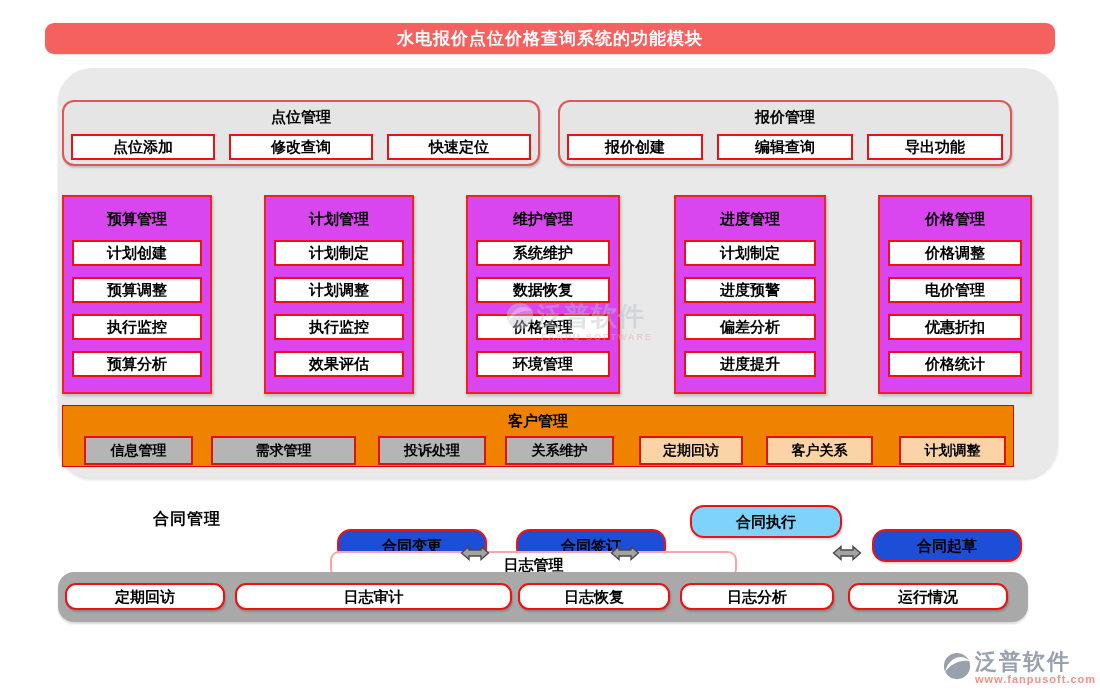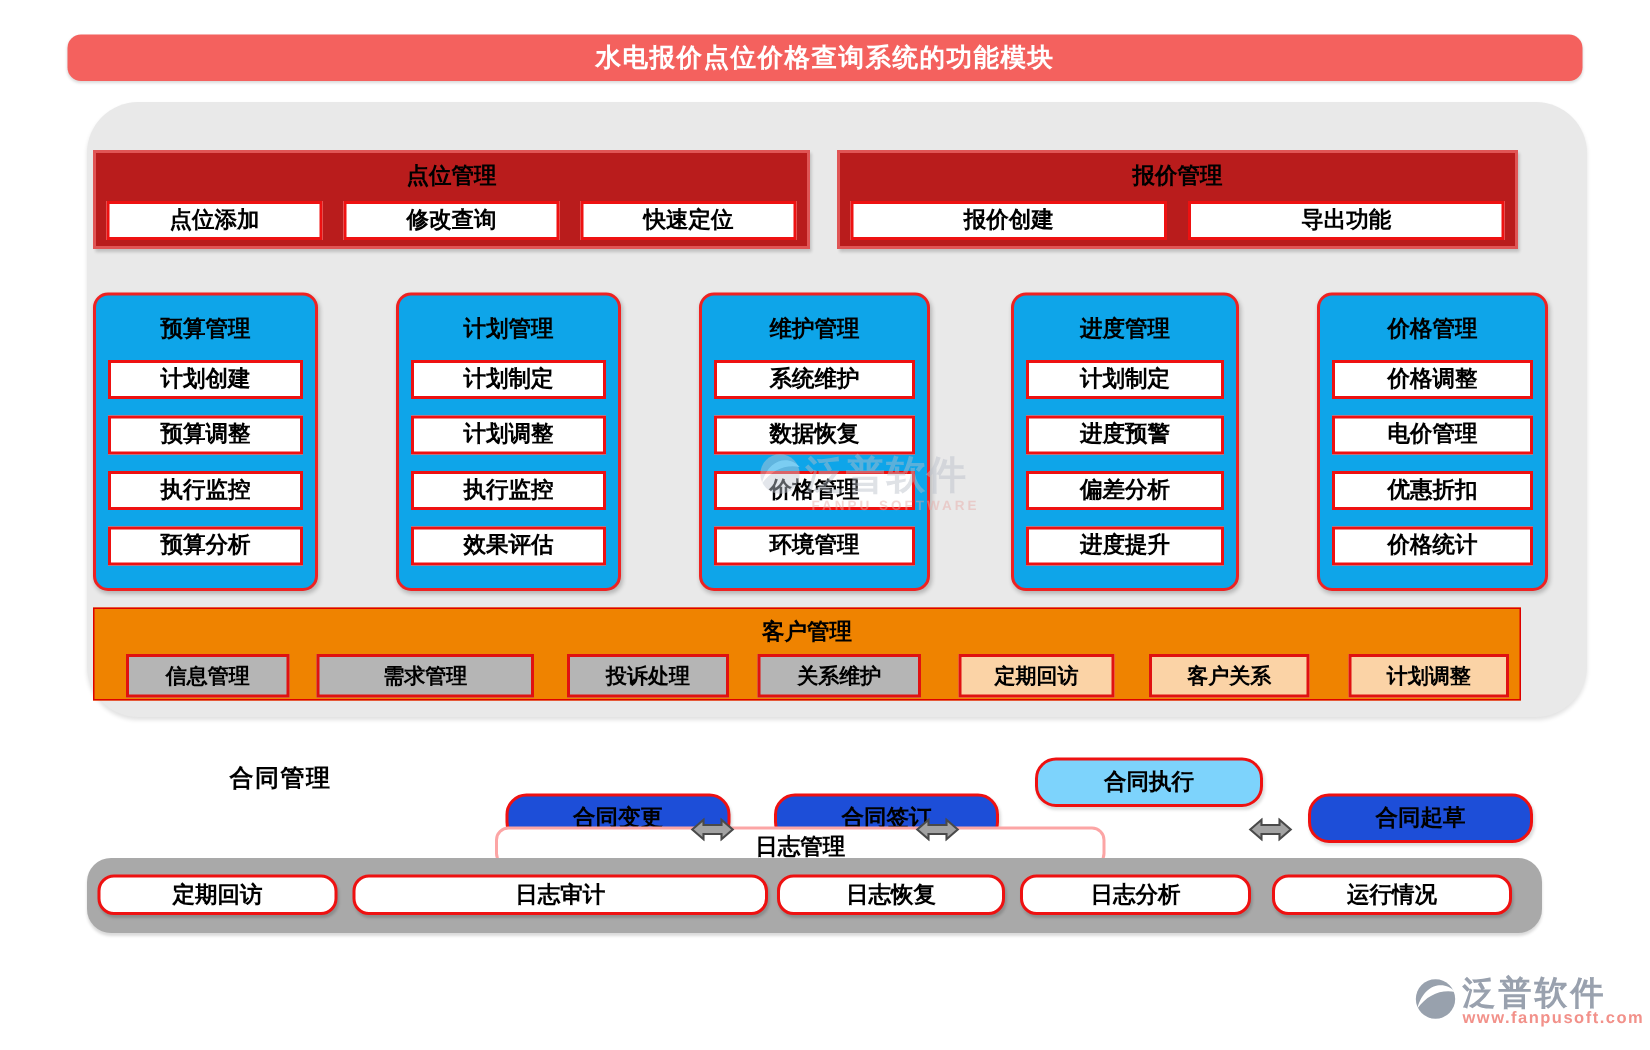--- a/index.html
+++ b/index.html
@@ -14,32 +14,32 @@
     color:#fff;font-weight:bold;font-size:17px;text-align:center;line-height:31px;letter-spacing:1px;
     box-shadow:0 1px 2px rgba(0,0,0,.15);
   }
   
   .panel{
     left:58px;top:68px;width:1000px;height:410px;background:#e9e9e9;border-radius:34px;
     box-shadow:0 2px 3px rgba(0,0,0,.12);
   }
   
   .tgroup{
-    top:100px;height:62px;background:#b91c1c;border:2px solid #e05555;border-radius:0;
+    top:100px;height:62px;background:#e5e5e5;border:2px solid #e05555;border-radius:12px;
     box-shadow:1px 2px 2px rgba(0,0,0,.18);
   }
   .g-dot{left:62px;width:474px;}
   .g-quote{left:558px;width:450px;}
   .tgroup-title{text-align:center;font-size:15px;font-weight:bold;padding-top:6px;}
   .tgroup-items{position:absolute;left:7px;right:7px;top:32px;display:flex;gap:14px;}
   .wbox{background:#fff;border:2px solid #ee1111;font-weight:bold;font-size:15px;text-align:center;}
   .tgroup-items .wbox{flex:1;height:22px;line-height:22px;}
   
   .col{
-    top:195px;height:195px;background:#0ea5e9;border:2px solid #ee2222;border-radius:10px;
+    top:195px;height:195px;background:#d946ef;border:2px solid #ee2222;border-radius:0;
     box-shadow:1px 2px 3px rgba(0,0,0,.22);
   }
   .col-title{text-align:center;font-weight:bold;font-size:15px;padding-top:13px;}
   .col .wbox{height:22px;line-height:22px;margin:11px 8px 0;}
   .col .wbox:first-of-type{margin-top:12px;}
   
   .customer-bar{left:62px;top:405px;width:950px;height:60px;background:#ef8300;border:1px solid #dd0000;}
   .customer-title{text-align:center;font-weight:bold;font-size:15px;padding-top:6px;}
   .citem{position:absolute;top:30px;height:25px;line-height:25px;border:2px solid #e01111;
          font-weight:bold;font-size:14px;text-align:center;}
@@ -85,20 +85,21 @@
       <div class="wbox">点位添加</div>
       <div class="wbox">修改查询</div>
       <div class="wbox">快速定位</div>
     </div>
   </div>
 
   <div class="abs tgroup g-quote">
     <div class="tgroup-title">报价管理</div>
     <div class="tgroup-items">
       <div class="wbox">报价创建</div>
+      <div class="wbox">编辑查询</div>
       <div class="wbox">导出功能</div>
     </div>
   </div>
 
   <div class="abs col" style="left:62px;width:146px">
     <div class="col-title">预算管理</div>
     <div class="wbox">计划创建</div>
     <div class="wbox">预算调整</div>
     <div class="wbox">执行监控</div>
     <div class="wbox">预算分析</div>

